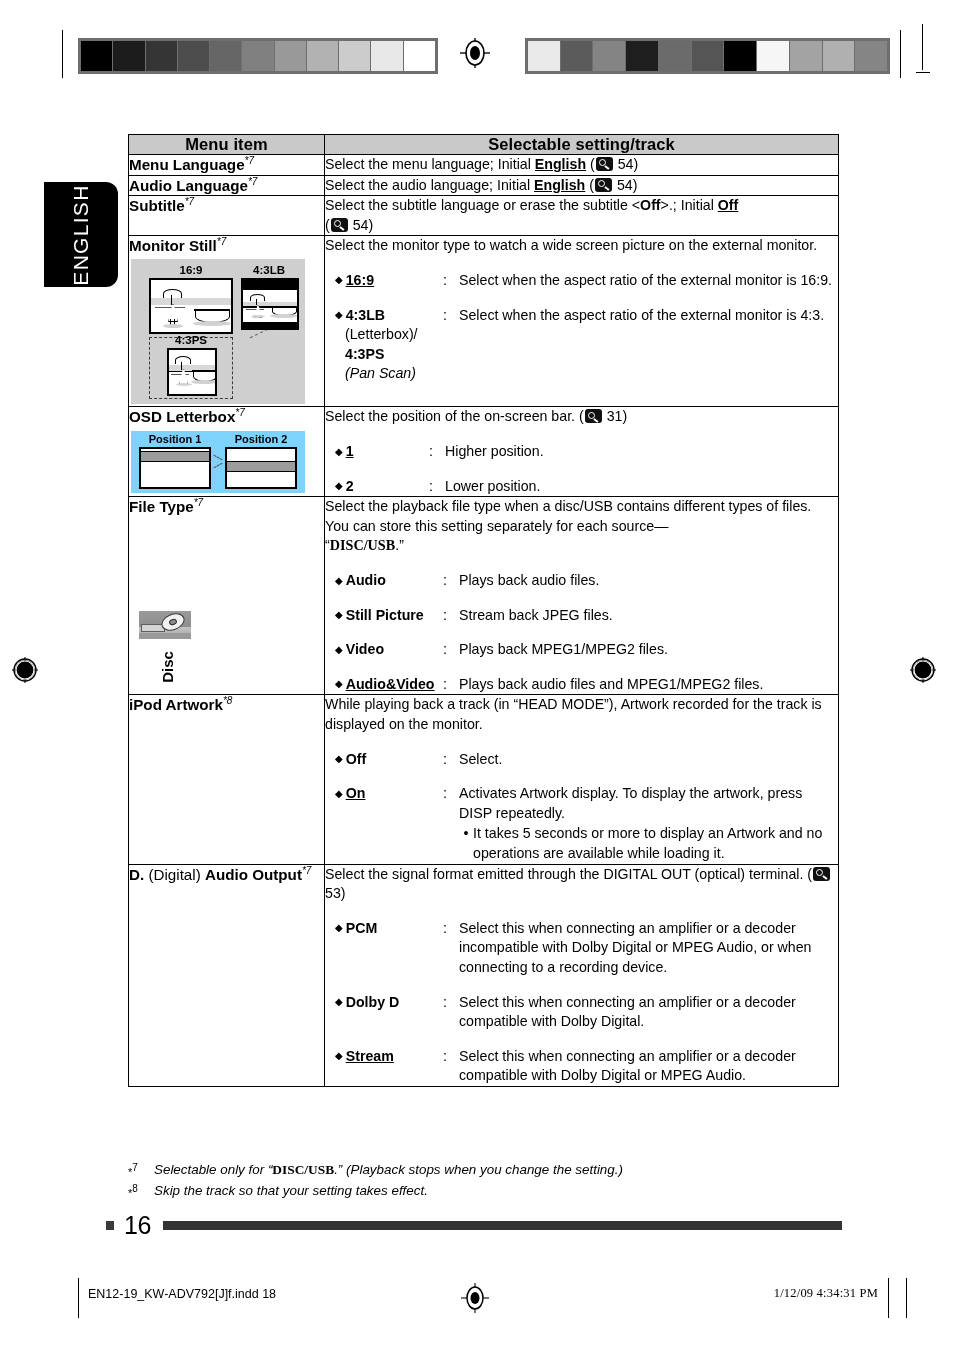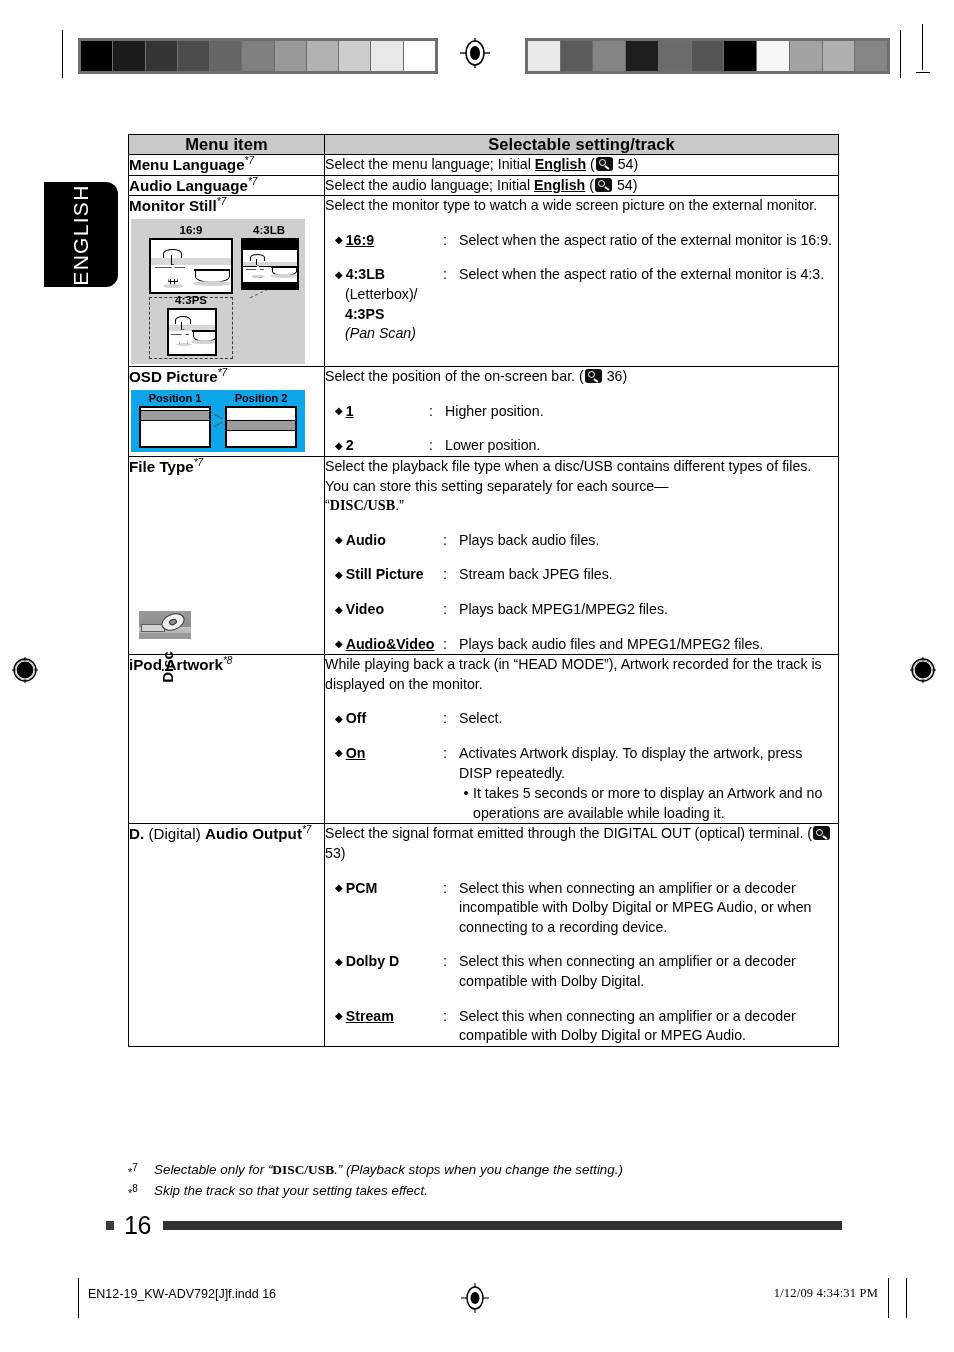--- a/index.html
+++ b/index.html
@@ -274,21 +274,21 @@
   .scene .boat-top { position:absolute; height:1.6px; background:#000; }
   .scene .shadow { position:absolute; background:#d2d2d2; border-radius:50%; }
   .letterbox-bar { position:absolute; left:0; width:100%; background:#000; }
   .dash-box { position:absolute; border:1.4px dashed #3b3b3b; box-sizing:border-box; }
   .conn { position:absolute; border-top:1.2px dashed #555; }
 
   
   .osd-diagram {
     width: 174px;
     height: 62px;
-    background: #0ea5e9;
+    background: #7dd3fc;
     margin: 4px 0 2px 2px;
     position: relative;
   }
   .osd-screen {
     position: absolute;
     background: #fff;
     border: 2.5px solid #000;
     box-sizing: border-box;
   }
   .osd-bar { position: absolute; left:0; width:100%; height:9px; background:#9c9c9c; border-top:1.2px solid #000; border-bottom:1.2px solid #000; }
@@ -473,20 +473,29 @@
 
     <tr>
       <td class="cell-menu">
         <span>Audio Language</span><span class="sup">*7</span>
       </td>
       <td class="cell-setting">
         <span>Select the audio language; Initial </span><span class="ul">English</span> (<span class="mag-icon"></span> <span>54</span>)
       </td>
     </tr>
 
+    <tr>
+      <td class="cell-menu">
+        <span>Subtitle</span><span class="sup">*7</span>
+      </td>
+      <td class="cell-setting">
+        <span>Select the subtitle language or erase the subtitle &lt;</span><span class="bold">Off</span><span>&gt;.; Initial </span><span class="ul">Off</span><br>
+        (<span class="mag-icon"></span> <span>54</span>)
+      </td>
+    </tr>
 
     <tr>
       <td class="cell-menu">
         <span>Monitor Still</span><span class="sup">*7</span>
 
         <div class="mt-diagram">
 
           <div class="conn" style="left:118px; top:28px; width:18px; transform:rotate(22deg);"></div>
           <div class="conn" style="left:118px; top:74px; width:20px; transform:rotate(-26deg);"></div>
 
@@ -562,38 +571,38 @@
             <div style="padding-left:10px;font-style:italic;"><span>(Pan Scan)</span></div>
           </div>
           <div class="opt-colon">:</div>
           <div class="opt-val">Select when the aspect ratio of the external monitor is 4:3.</div>
         </div>
       </td>
     </tr>
 
     <tr>
       <td class="cell-menu">
-        <span>OSD Picture</span><span class="sup">*7</span>
+        <span>OSD Letterbox</span><span class="sup">*7</span>
 
         <div class="osd-diagram">
           <div class="osd-label" style="left:6px; top:2px; width:76px;">Position 1</div>
           <div class="osd-screen" style="left:8px; top:16px; width:72px; height:42px;">
             <div class="osd-bar" style="top:2px;"></div>
           </div>
           <div class="conn" style="left:82px; top:26px; width:10px; transform:rotate(28deg);"></div>
           <div class="conn" style="left:82px; top:34px; width:10px; transform:rotate(-28deg);"></div>
           <div class="osd-label" style="left:92px; top:2px; width:76px;">Position 2</div>
           <div class="osd-screen" style="left:94px; top:16px; width:72px; height:42px;">
             <div class="osd-bar" style="top:12px;"></div>
           </div>
         </div>
       </td>
 
       <td class="cell-setting">
-        <div><span>Select the position of the on-screen bar. (</span><span class="mag-icon"></span> <span>36</span>)</div>
+        <div><span>Select the position of the on-screen bar. (</span><span class="mag-icon"></span> <span>31</span>)</div>
         <div class="opt-row">
           <div class="opt-key w-narrow"><span class="diamond">◆</span><span class="ul">1</span></div>
           <div class="opt-colon">:</div>
           <div class="opt-val">Higher position.</div>
         </div>
         <div class="opt-row">
           <div class="opt-key w-narrow"><span class="diamond">◆</span><span class="bold">2</span></div>
           <div class="opt-colon">:</div>
           <div class="opt-val">Lower position.</div>
         </div>
@@ -693,16 +702,16 @@
   </div>
 </div>
 
 <div id="page-footer">
   <div class="tick"></div>
   <div class="pagenum">16</div>
   <div class="rule"></div>
 </div>
 
 <div id="imprint">
-  <div class="file">EN12-19_KW-ADV792[J]f.indd   16</div>
+  <div class="file">EN12-19_KW-ADV792[J]f.indd   18</div>
   <div class="spacer"></div>
   <div class="stamp">1/12/09   4:34:31 PM</div>
 </div>
 
 </body></html>

